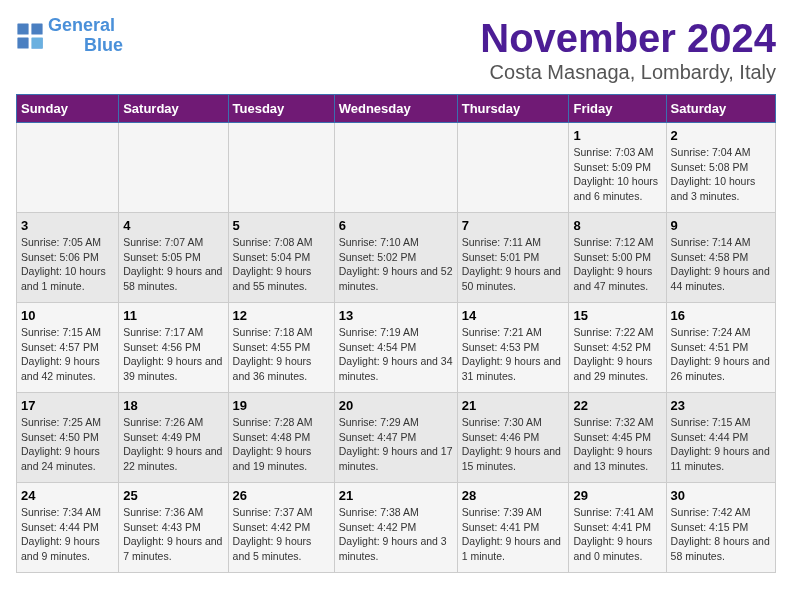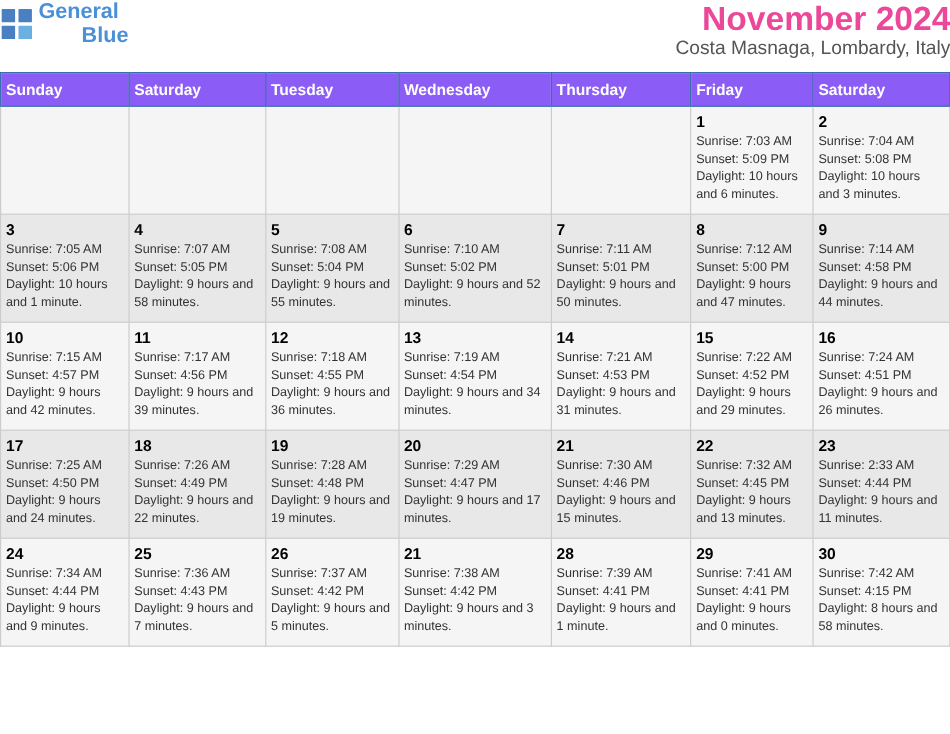--- a/index.html
+++ b/index.html
@@ -4,20 +4,21 @@
   <style>
     * { box-sizing: border-box; margin: 0; padding: 0; }
     body {
       font-family: Arial, sans-serif;
       background: #fff;
       width: 792px;
       min-height: 612px;
     }
     .page {
       width: 792px;
+      padding: 16px;
     }
     .header {
       display: flex;
       justify-content: space-between;
       align-items: flex-start;
       margin-bottom: 10px;
     }
     .logo {
       display: flex;
       align-items: center;
@@ -33,35 +34,35 @@
     }
     .logo-icon {
       width: 28px;
       height: 28px;
       margin-right: 4px;
     }
     .title-block {
       text-align: right;
     }
     .main-title {
-      font-size: 28px;
+      font-size: 40px;
       font-weight: bold;
-      color: #ec4899;
+      color: #4c1d95;
     }
     .subtitle {
-      font-size: 16px;
+      font-size: 20px;
       color: #555;
     }
     table {
       width: 100%;
       border-collapse: collapse;
       font-size: 11px;
     }
     thead tr th {
-      background: #8b5cf6;
+      background: #701a75;
       color: #fff;
       padding: 6px 4px;
       text-align: left;
       font-size: 13px;
       font-weight: bold;
       border: 1px solid #3a6faf;
     }
     tbody tr {
       vertical-align: top;
     }
@@ -268,21 +269,21 @@
 Daylight: 9 hours and 15 minutes.</div>
           </td>
           <td>
             <span class="day-number">22</span>
             <div class="day-info">Sunrise: 7:32 AM
 Sunset: 4:45 PM
 Daylight: 9 hours and 13 minutes.</div>
           </td>
           <td>
             <span class="day-number">23</span>
-            <div class="day-info">Sunrise: 2:33 AM
+            <div class="day-info">Sunrise: 7:15 AM
 Sunset: 4:44 PM
 Daylight: 9 hours and 11 minutes.</div>
           </td>
         </tr>
         <tr>
           <td>
             <span class="day-number">24</span>
             <div class="day-info">Sunrise: 7:34 AM
 Sunset: 4:44 PM
 Daylight: 9 hours and 9 minutes.</div>

